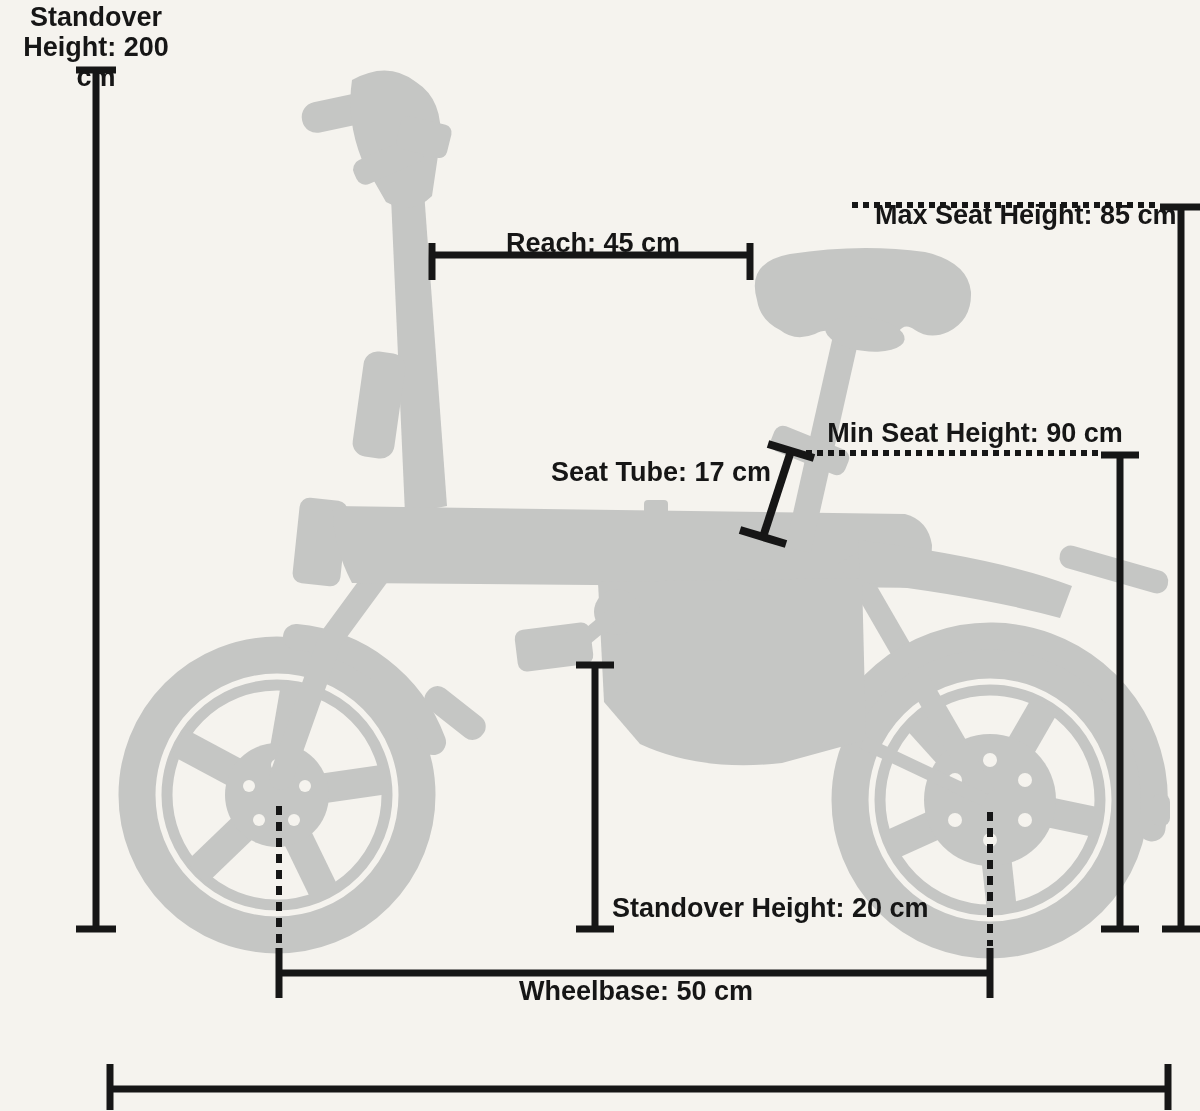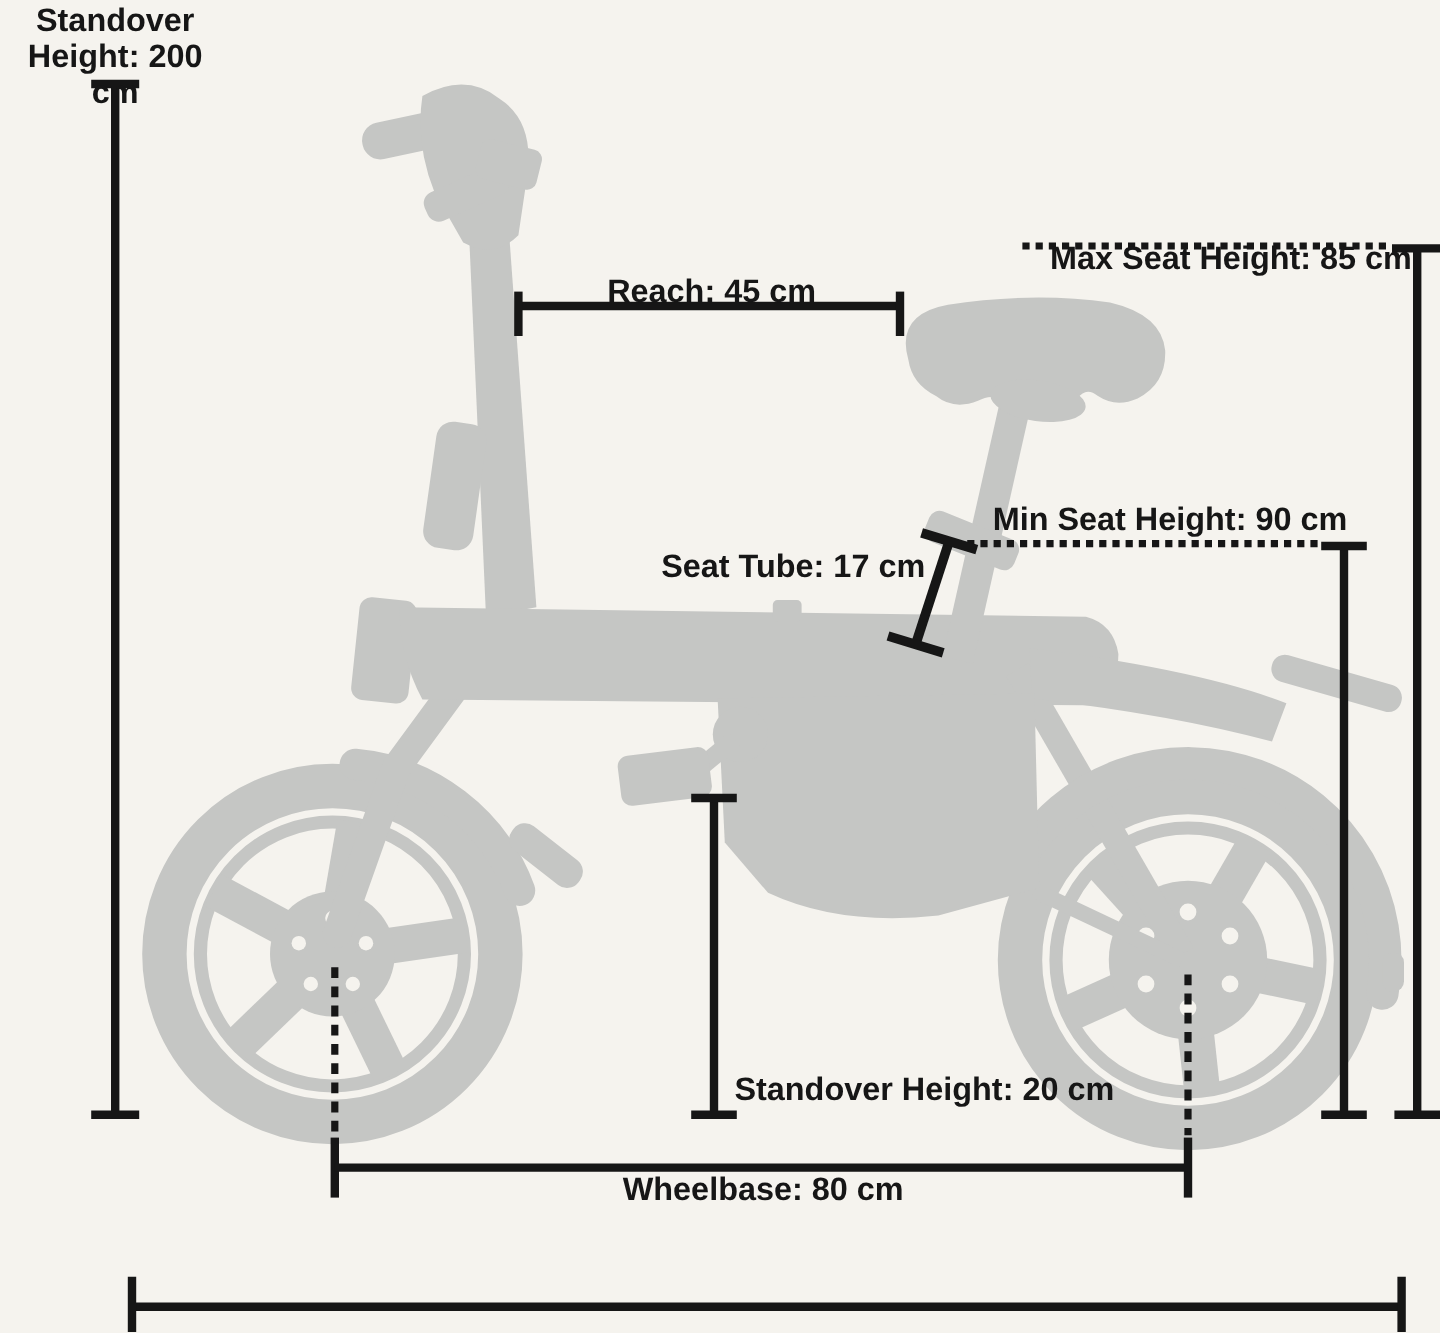--- a/index.html
+++ b/index.html
@@ -206,16 +206,16 @@
   <div class="dim-label ctr" style="left:875px;top:168px;width:300px;margin-top:32px;">Max Seat Height: 85 cm</div>
 
   <div class="dim-label ctr" style="left:448px;top:216px;width:290px;margin-top:12px;">Reach: 45 cm</div>
 
   <div class="dim-label ctr" style="left:812px;top:418px;width:326px;">Min Seat Height: 90 cm</div>
 
   <div class="dim-label ctr" style="left:528px;top:457px;width:266px;">Seat Tube: 17 cm</div>
 
   <div class="dim-label" style="left:612px;top:893px;width:340px;">Standover Height: 20 cm</div>
 
-  <div class="dim-label ctr" style="left:474px;top:976px;width:324px;">Wheelbase: 80 cm</div>
+  <div class="dim-label ctr" style="left:474px;top:976px;width:324px;">Wheelbase: 50 cm</div>
 
 
 </div>
 
 </body></html>

